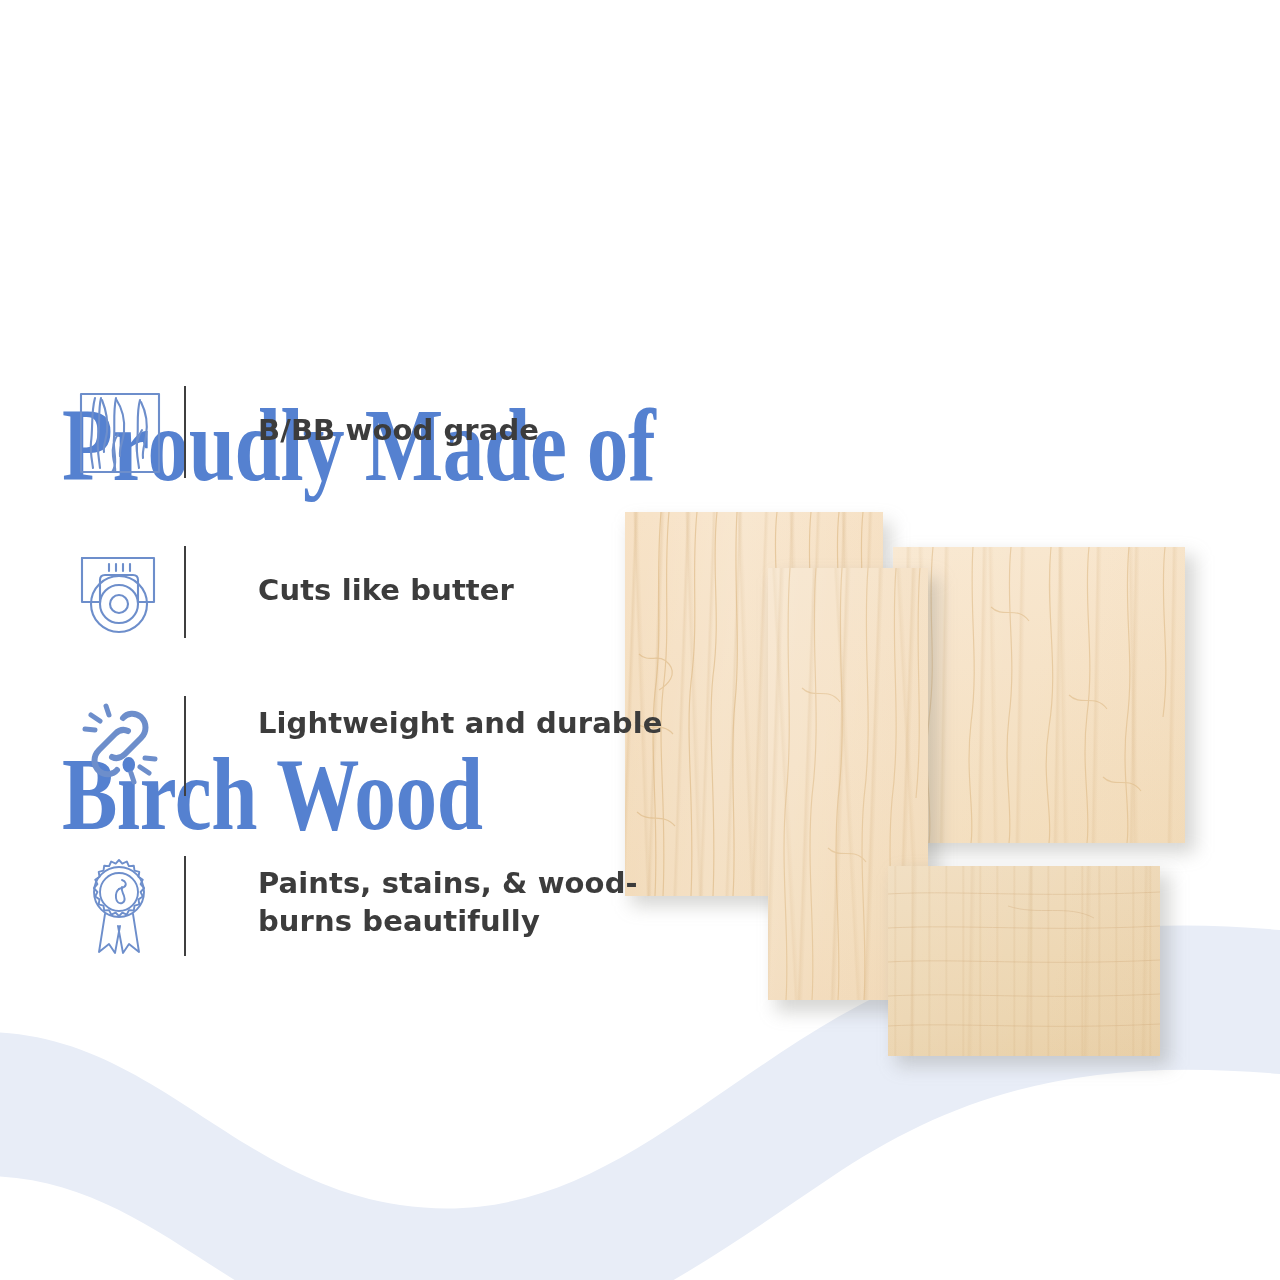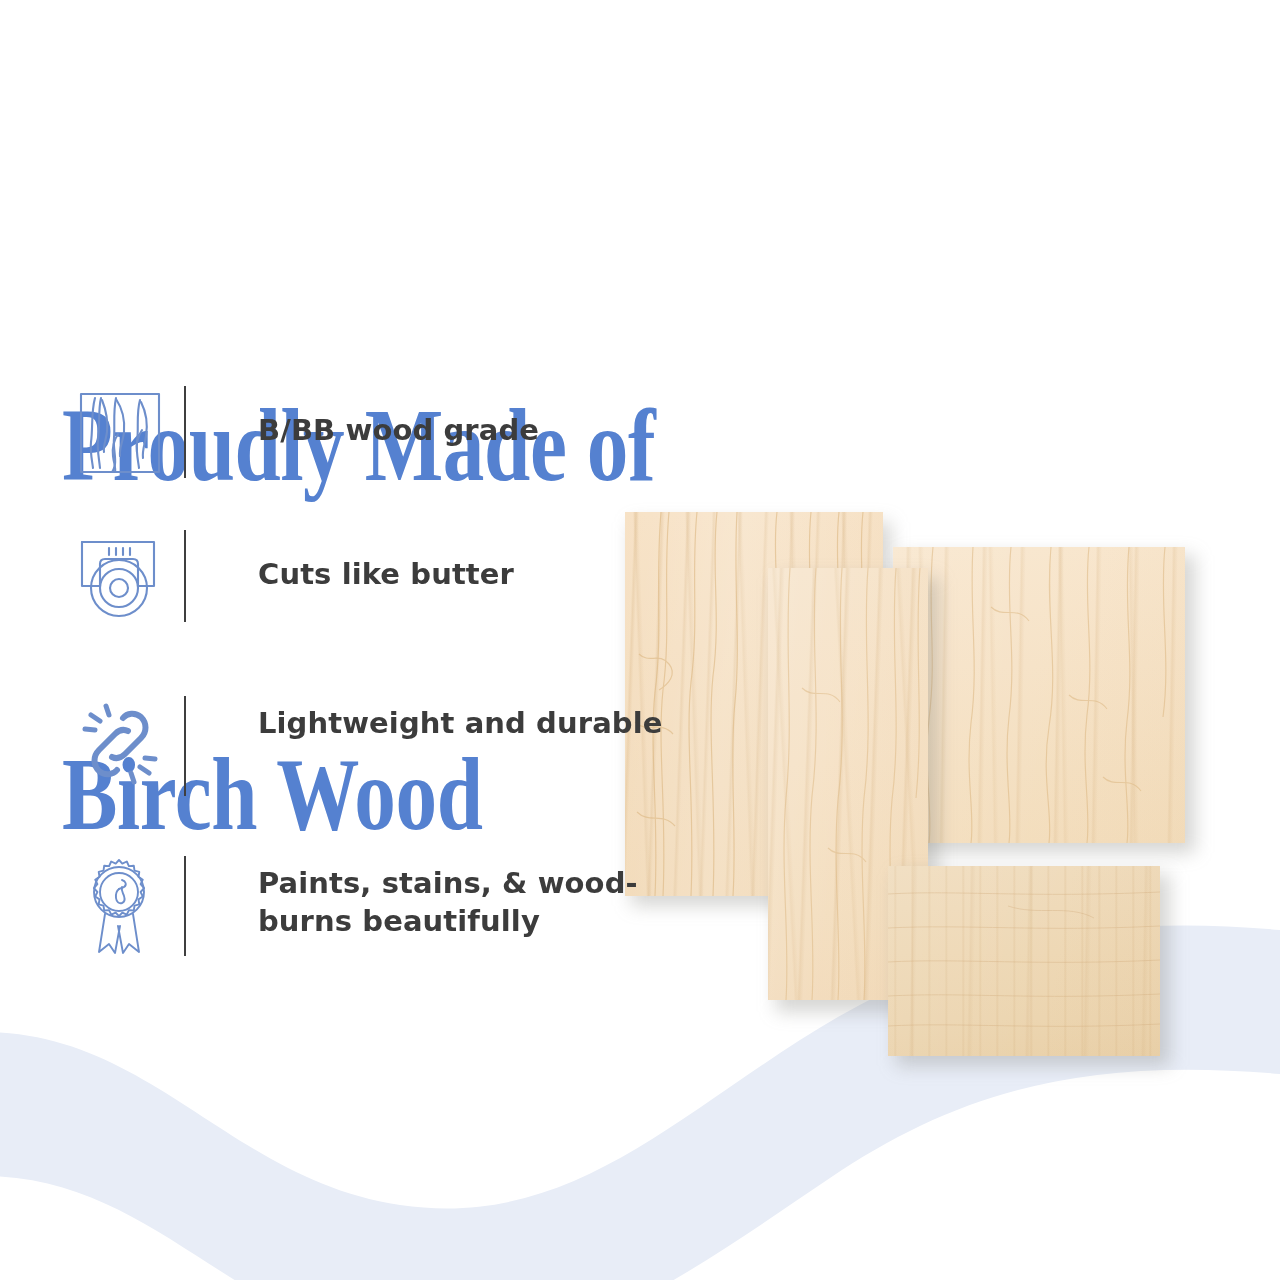--- a/index.html
+++ b/index.html
@@ -29,21 +29,21 @@
     transform:scaleX(0.80);
     transform-origin:left top;
     white-space:pre;
   }
   .headline .ln{display:block;}
 
   
   .features{position:absolute;left:78px;top:386px;z-index:6;width:600px;}
   .feature{display:flex;align-items:flex-start;position:absolute;left:0;}
   .feature.f1{top:0px;}
-  .feature.f2{top:144px;}
+  .feature.f2{top:160px;}
   .feature.f3{top:310px;}
   .feature.f4{top:470px;justify-content:center;}
 
   .f-icon{width:92px;flex:0 0 92px;display:flex;align-items:flex-start;justify-content:flex-start;}
   .f-icon svg{display:block;}
 
   .f-rule{
     width:2px;background:#3f3f3f;flex:0 0 2px;margin-left:14px;margin-right:24px;
   }
   .feature.f1 .f-rule{height:92px;}

